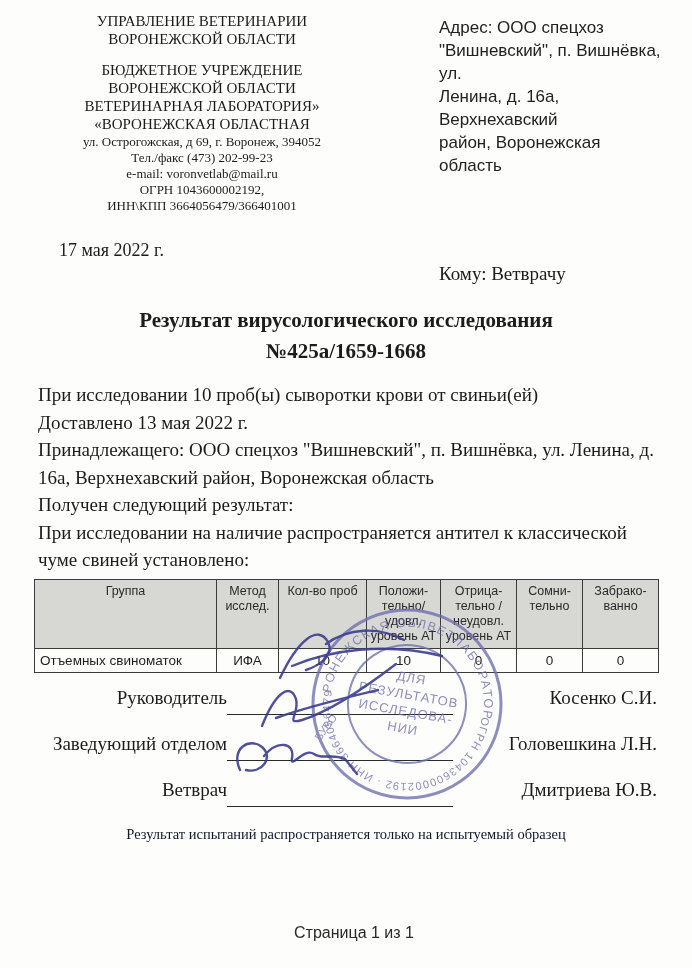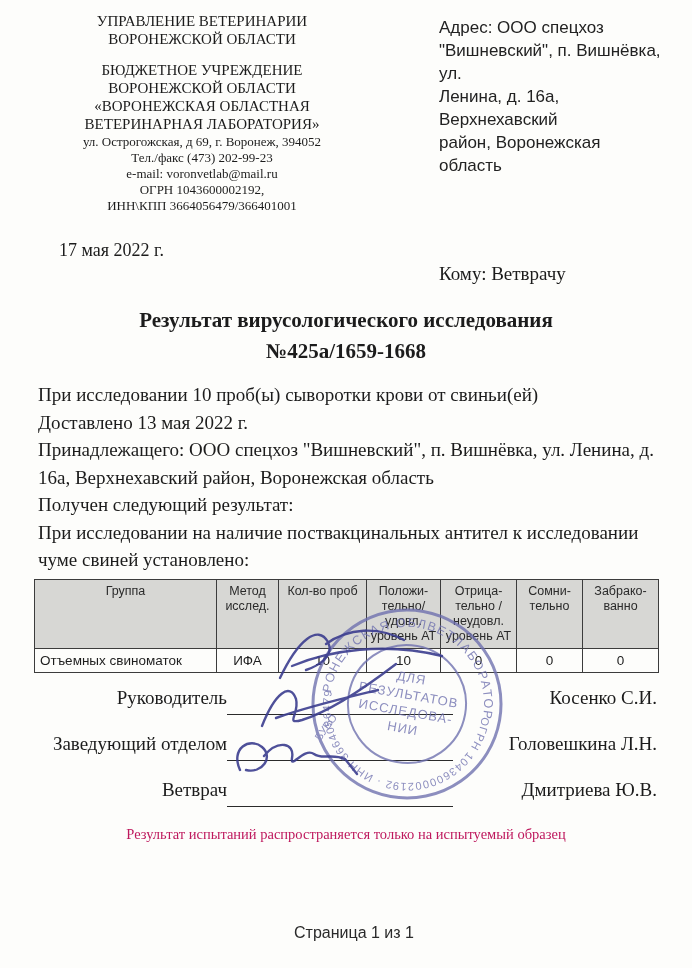--- a/index.html
+++ b/index.html
@@ -55,21 +55,21 @@
     color:#1e1e1e;
   }
   table.results td.first { text-align:left; padding-left:5px; }
   
   .sig-section { margin:7px 35px 0 35px; }
   .sig-row { display:flex; height:46px;text-align:right; }
   .sig-role { width:192px; font-size:19px; padding-top:7px; }
   .sig-line { flex:1; border-bottom:1.6px solid #2b2b2b; margin-bottom:11px; margin-right:14px; }
   .sig-name { width:190px; font-size:19px; padding-top:7px; }
   
-  .note { text-align:center; font-size:14.5px; margin-top:8px; color:#be185d; }
+  .note { text-align:center; font-size:14.5px; margin-top:8px; color:#0f172a; }
   .pageno {
     position:absolute; bottom:26px; left:8px; width:100%;
     text-align:center;
     font-family:"Liberation Sans","DejaVu Sans",sans-serif;
     font-size:16px; color:#2a2a2a;
   }
   
   .ink-overlay { position:absolute; left:180px; top:598px; pointer-events:none; z-index:5; }
   .stamp-text { font-family:"Liberation Sans","DejaVu Sans",sans-serif; }
 </style>
@@ -80,22 +80,22 @@
 
   <div class="header">
     <div class="h-left">
       <div class="org-block1">
         <div>УПРАВЛЕНИЕ ВЕТЕРИНАРИИ</div>
         <div>ВОРОНЕЖСКОЙ ОБЛАСТИ</div>
       </div>
       <div class="org-block2">
         <div>БЮДЖЕТНОЕ УЧРЕЖДЕНИЕ</div>
         <div>ВОРОНЕЖСКОЙ ОБЛАСТИ</div>
+        <div>ВЕТЕРИНАРНАЯ ЛАБОРАТОРИЯ»</div>
         <div>«ВОРОНЕЖСКАЯ ОБЛАСТНАЯ</div>
-        <div>ВЕТЕРИНАРНАЯ ЛАБОРАТОРИЯ»</div>
       </div>
       <div class="contact-block">
         <div>ул. Острогожская, д 69, г. Воронеж, 394052</div>
         <div>Тел./факс  (473) 202-99-23</div>
         <div>e-mail: voronvetlab@mail.ru</div>
         <div>ОГРН 1043600002192,</div>
         <div>ИНН\КПП 3664056479/366401001</div>
       </div>
       <div class="doc-date">17 мая 2022 г.</div>
     </div>
@@ -113,21 +113,21 @@
   <div class="title">
     <div>Результат вирусологического исследования</div>
     <div>№425а/1659-1668</div>
   </div>
 
   <div class="body-text">
     <p>При исследовании 10 проб(ы) сыворотки крови от свиньи(ей)</p>
     <p>Доставлено 13 мая 2022 г.</p>
     <p>Принадлежащего: ООО спецхоз "Вишневский", п. Вишнёвка, ул. Ленина, д. 16а, Верхнехавский район, Воронежская область</p>
     <p>Получен следующий результат:</p>
-    <p>При исследовании на наличие поствакцинальных антител к исследовании чуме свиней установлено:</p>
+    <p>При исследовании на наличие распространяется антител к классической чуме свиней установлено:</p>
   </div>
 
   <table class="results">
     <colgroup>
       <col style="width:182px">
         <col style="width:62px">
         <col style="width:88px">
       <col style="width:74px">
         <col style="width:76px">
         <col style="width:66px">

